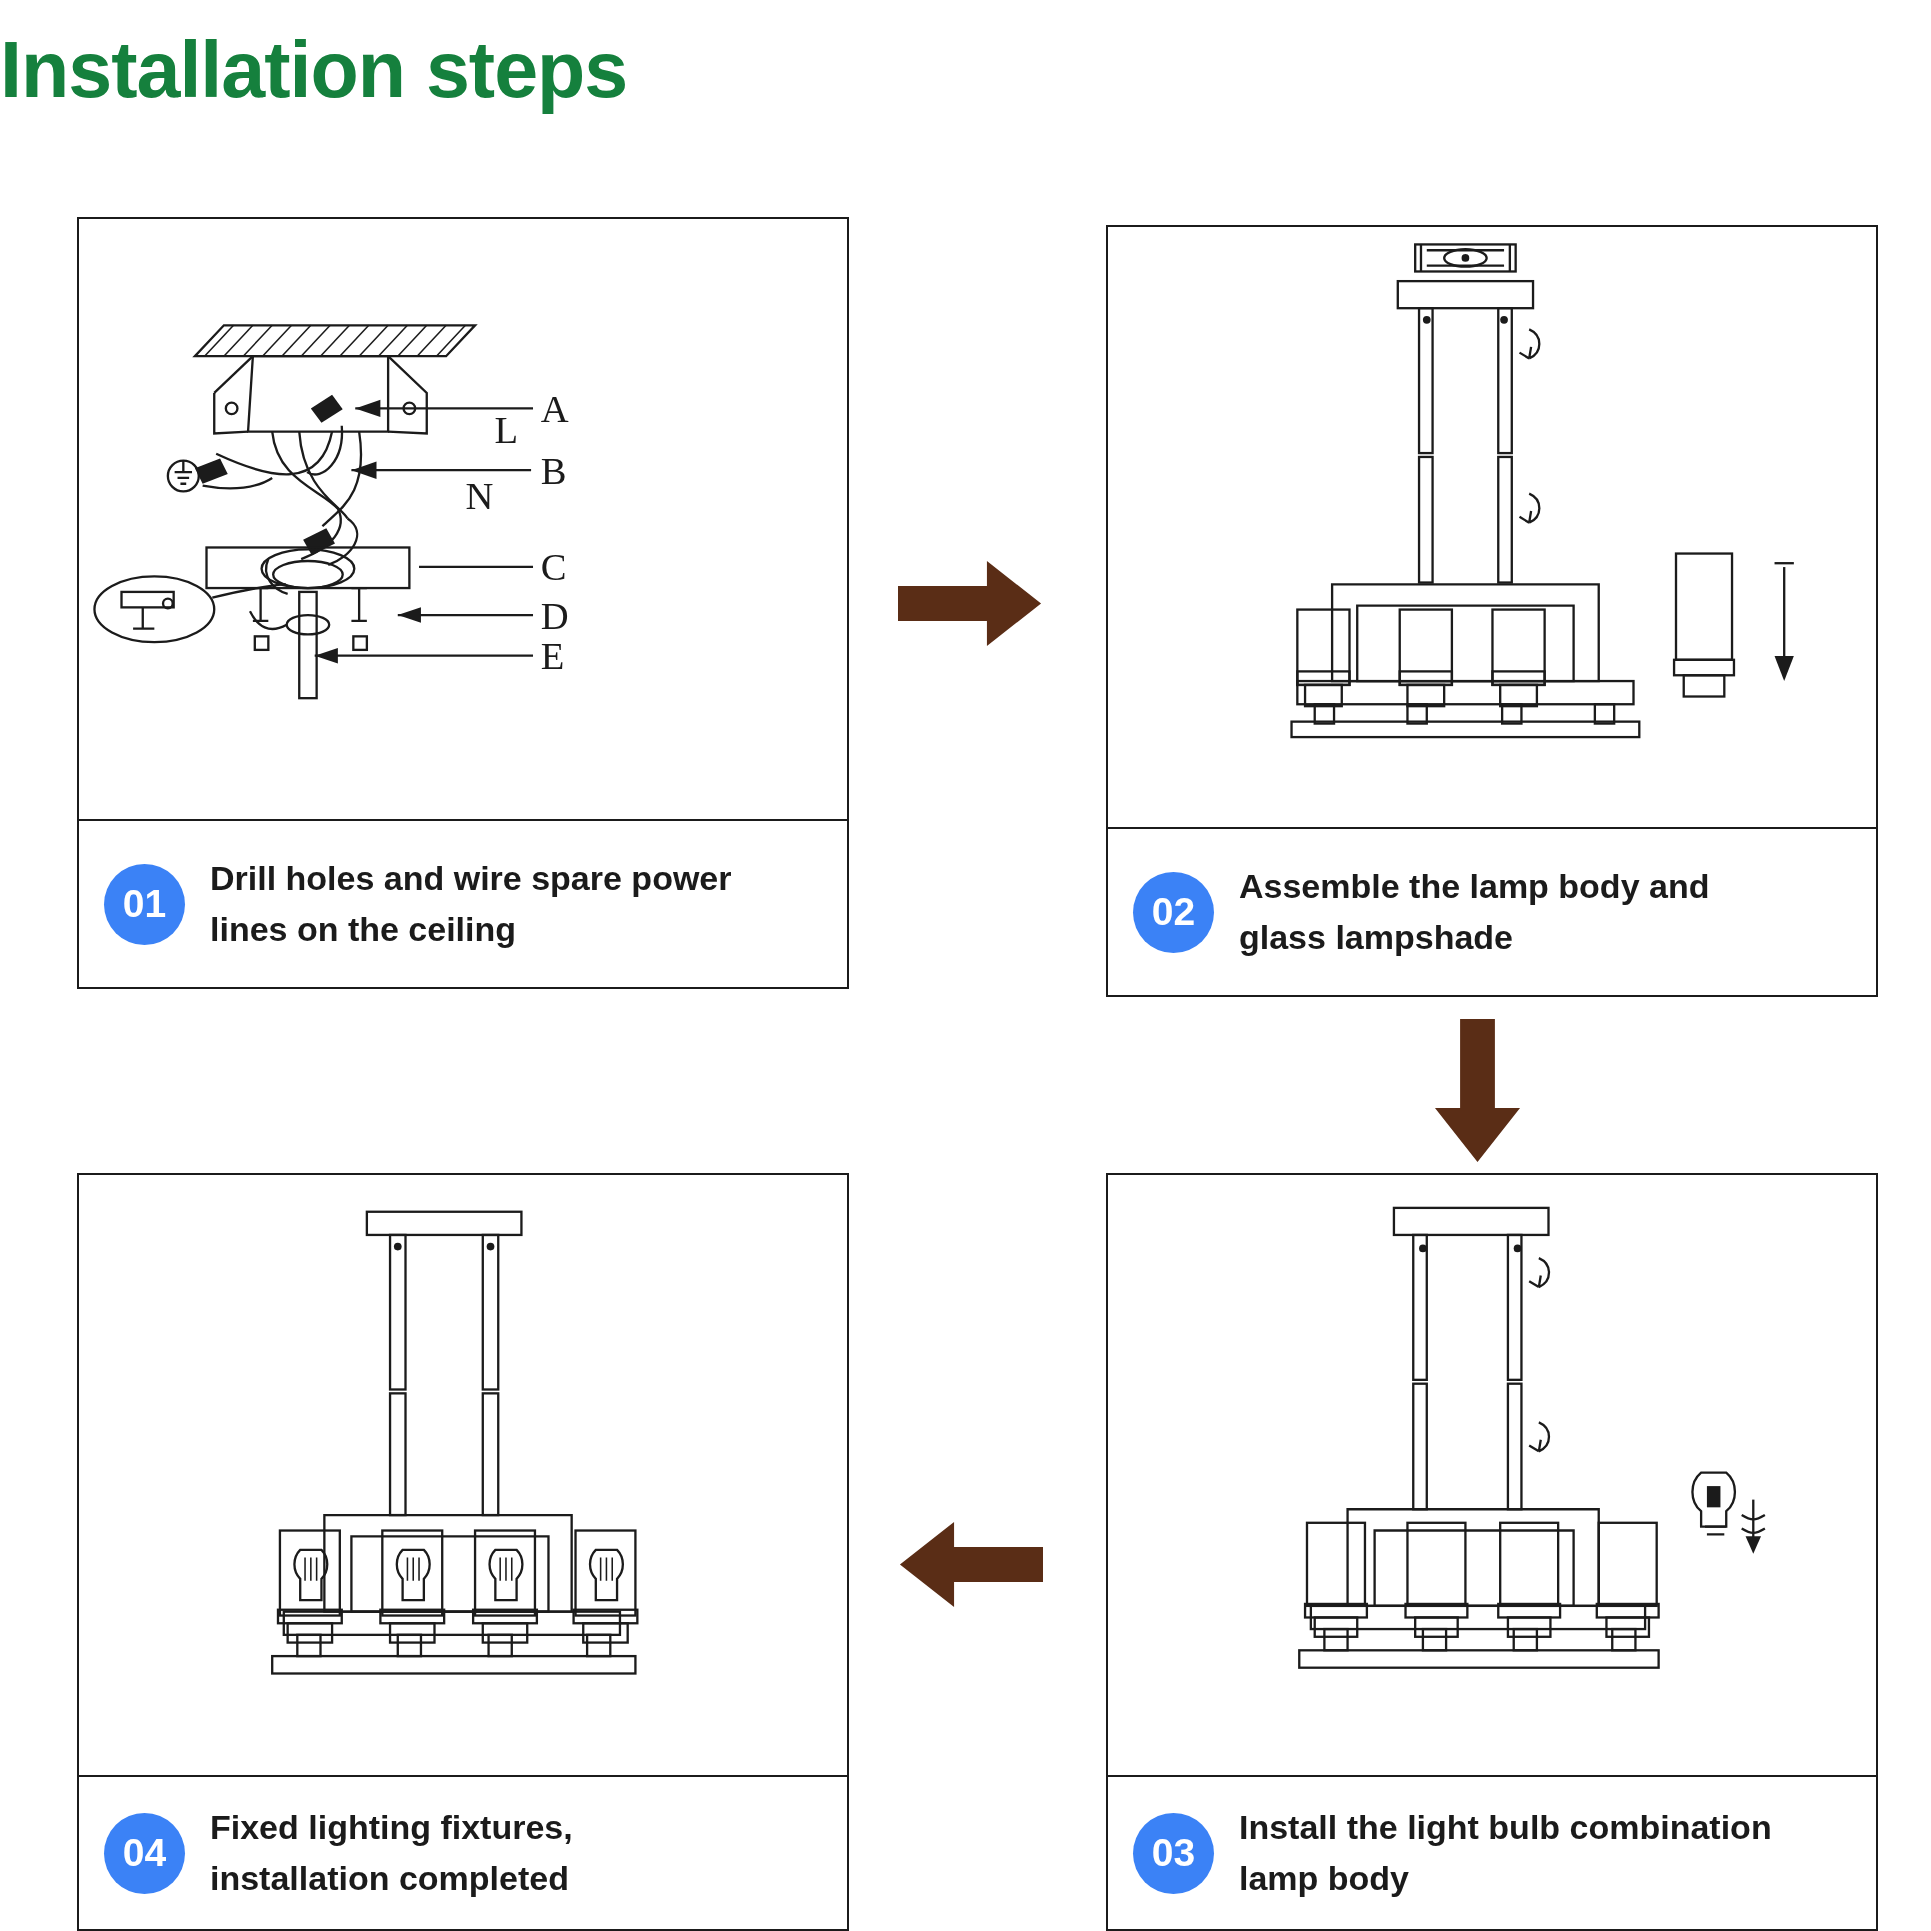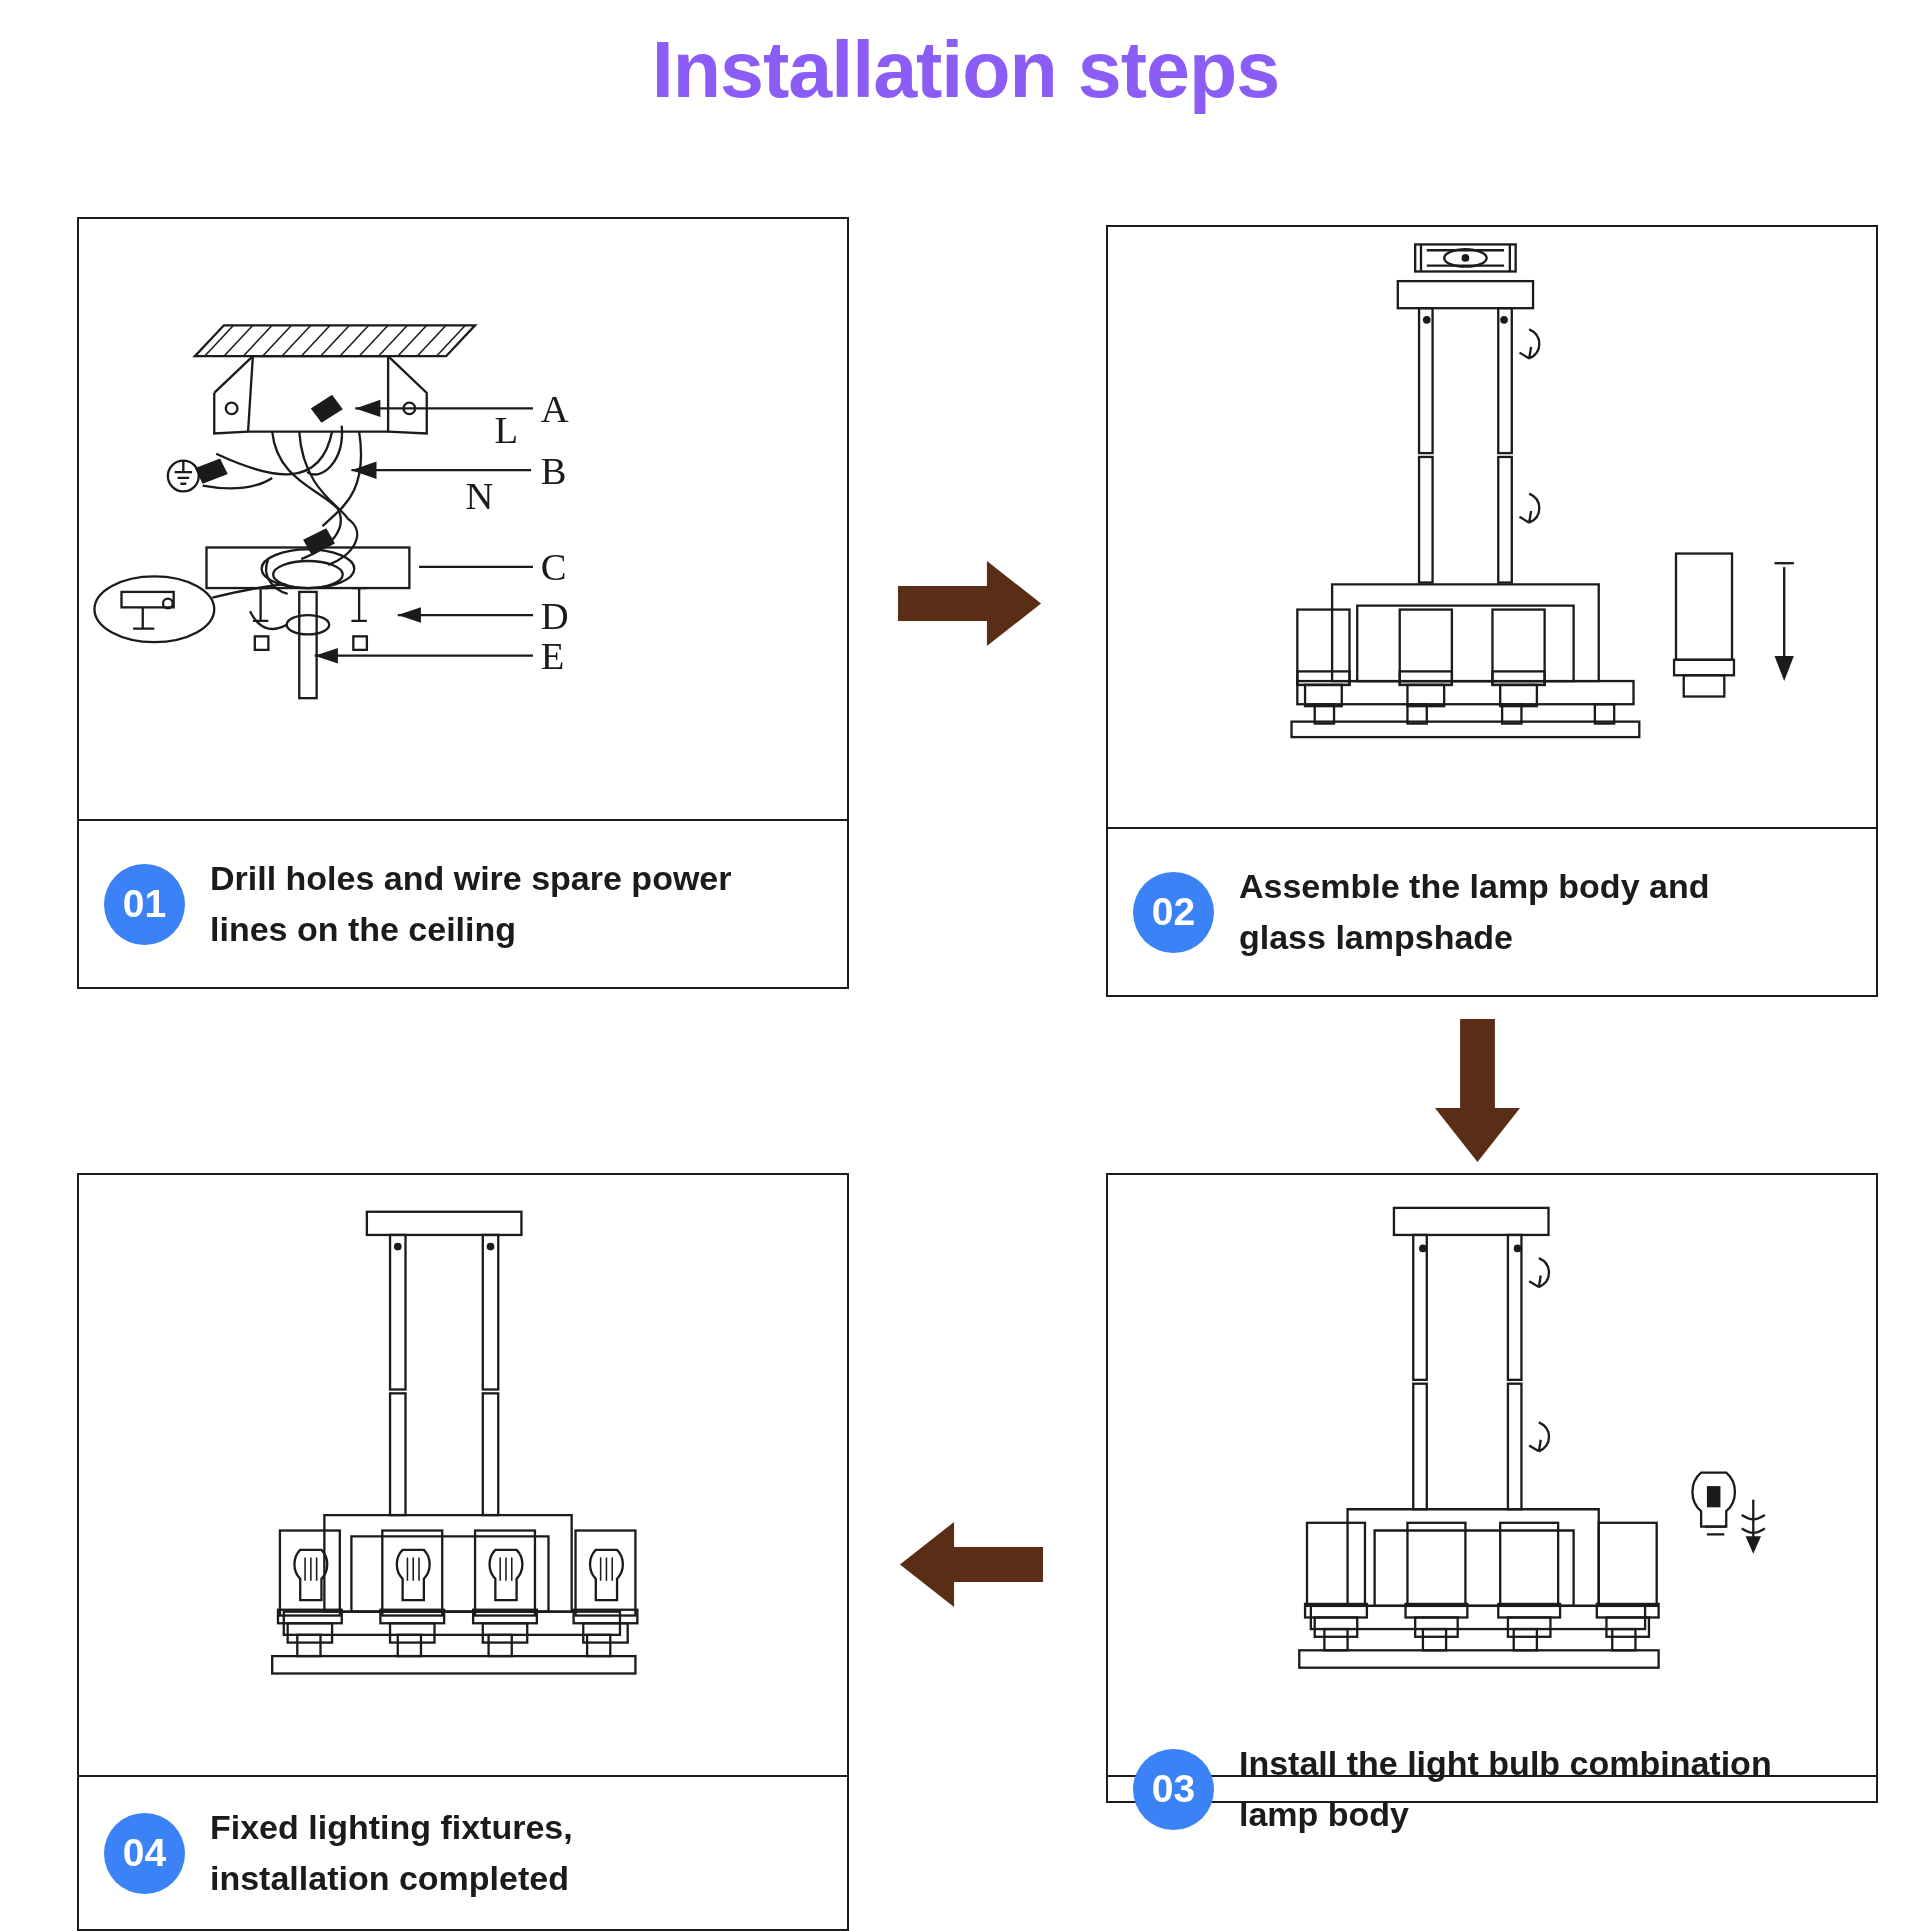--- a/index.html
+++ b/index.html
@@ -9,24 +9,23 @@
   }
   body {
     width: 1931px;
     height: 1931px;
     font-family: "Liberation Sans", sans-serif;
     color: #000000;
     position: relative;
     overflow: hidden;
   }
   .page-title {
-    text-align: center;
     font-size: 79px;
     font-weight: bold;
-    color: #8b5cf6;
+    color: #15803d;
     letter-spacing: -1px;
     margin: 0;
     padding-top: 27px;
     line-height: 1.1;
   }
   .grid {
     position: absolute;
     left: 0;
     top: 0;
     width: 1931px;
@@ -77,21 +76,21 @@
     font-size: 34px;
     line-height: 1.5;
     color: #1b1b1b;
     max-width: 541px;
     font-weight: bold;
   }
   
   #panel-01 { left: 77px;  top: 217px;  width: 772px; height: 772px; }
   #panel-02 { left: 1106px; top: 225px; width: 772px; height: 772px; }
   #panel-04 { left: 77px;  top: 1173px; width: 772px; height: 758px; }
-  #panel-03 { left: 1106px; top: 1173px; width: 772px; height: 630px; }
+  #panel-03 { left: 1106px; top: 1173px; width: 772px; height: 758px; }
 
   
   .arrow {
     position: absolute;
   }
   #arrow-1 { left: 898px; top: 555px; }
   #arrow-2 { left: 1429px; top: 1019px; }
   #arrow-3 { left: 898px; top: 1516px; }
 
   svg { display: block; }

